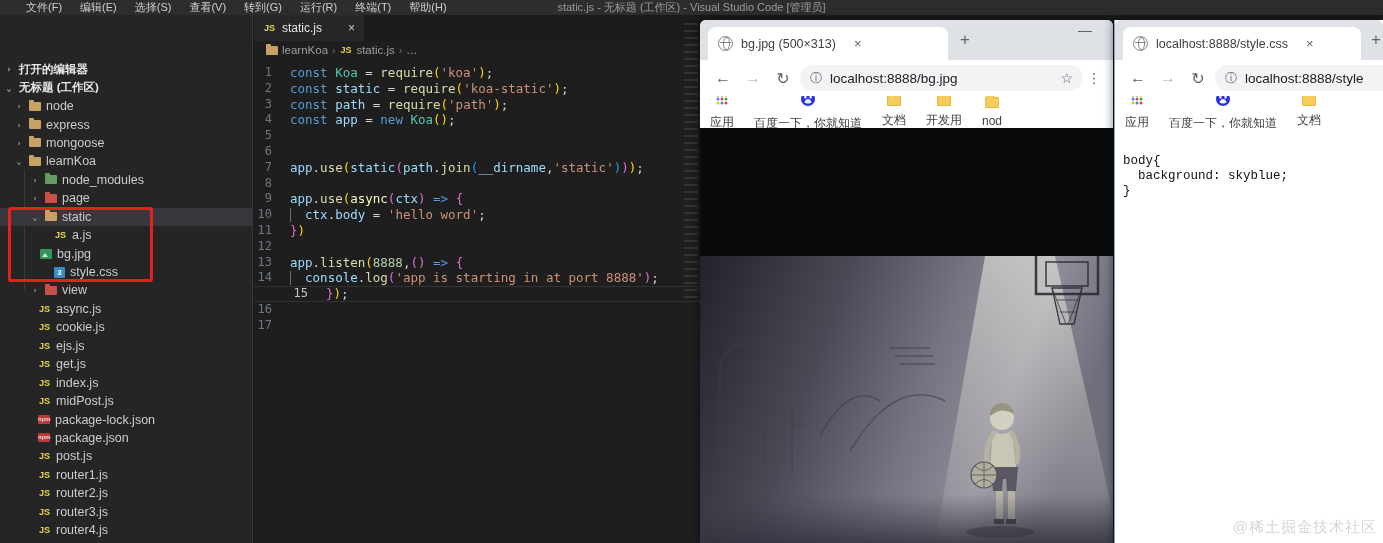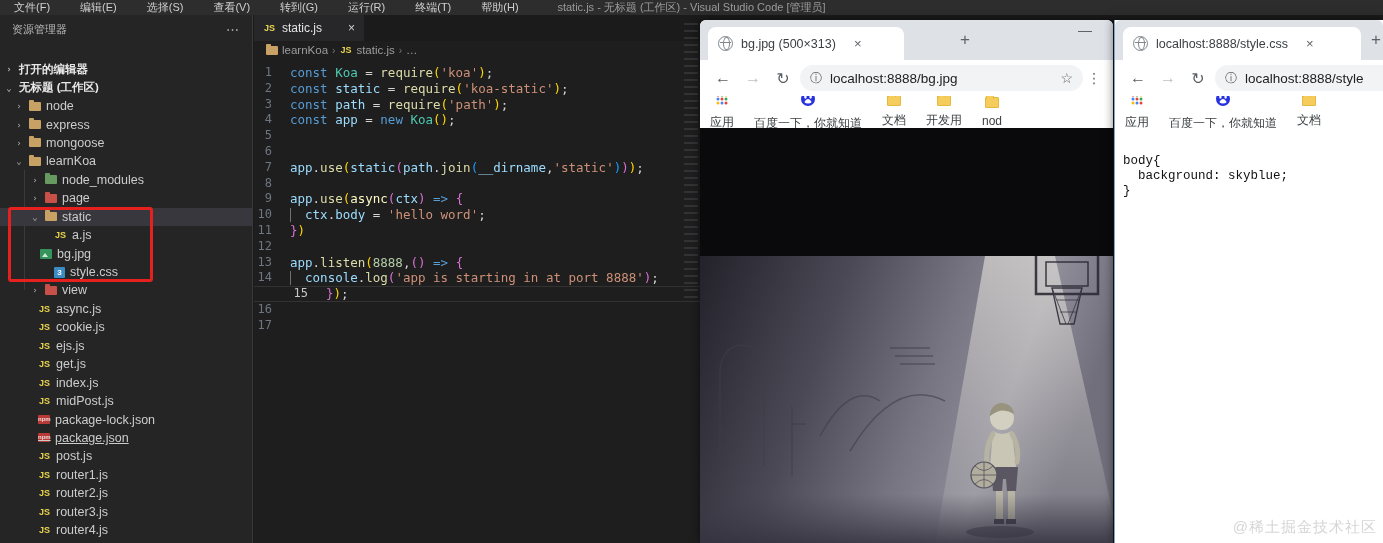--- a/index.html
+++ b/index.html
@@ -4,21 +4,21 @@
 <style>
   * { margin:0; padding:0; box-sizing:border-box; }
   html,body { width:1383px; height:543px; overflow:hidden; background:#1e1e1e;
     font-family:"Liberation Sans", sans-serif; }
   #screen { position:relative; width:1383px; height:543px; }
 
   
   #vscode { position:absolute; inset:0; background:#1b1b1c; }
   .titlebar { position:absolute; left:0; top:0; width:1383px; height:15px;
     background:#2d2d2d; display:flex; align-items:center; color:#cccccc; font-size:11px; }
-  .menubar { display:flex; gap:14px; padding-left:6px; }
+  .menubar { display:flex; gap:2px; padding-left:18px; }
   .menu-item { padding:0 8px; color:#cfcfcf; cursor:default; }
   .win-title { position:absolute; left:0; right:0; text-align:center; color:#9b9b9b;
     font-size:11px; pointer-events:none; }
 
   .sidebar { position:absolute; left:0; top:15px; width:253px; height:528px;
     background:#252526; border-right:1px solid #393939; color:#cccccc; }
   .sidebar-header { height:28px; display:flex; align-items:center; justify-content:space-between;
     padding:0 12px; font-size:11px; color:#b8b8b8; }
   .more-dots { color:#c5c5c5; font-size:13px; letter-spacing:1px; }
   .tree { position:absolute; top:45px; left:0; right:0; bottom:0; font-size:12.5px; }
@@ -122,24 +122,20 @@
           <span class="menu-item">查看(V)</span>
           <span class="menu-item">转到(G)</span>
           <span class="menu-item">运行(R)</span>
           <span class="menu-item">终端(T)</span>
           <span class="menu-item">帮助(H)</span>
         </div>
       <div class="win-title">static.js - 无标题 (工作区) - Visual Studio Code [管理员]</div>
     </div>
 
     <div class="sidebar">
-      <div class="sidebar-header">
-        <span>资源管理器</span>
-        <span class="more-dots">⋯</span>
-      </div>
       <div class="guide-v"></div>
       <div class="tree">
           <div class="trow section" style="padding-left: 4px;">
             <span class="chev">›</span>
             <span>打开的编辑器</span>
           </div>
           <div class="trow section" style="padding-left: 4px;">
             <span class="chev">⌄</span>
             <span>无标题 (工作区)</span>
           </div>
@@ -216,21 +212,21 @@
             <span>index.js</span>
           </div>
           <div class="trow" style="padding-left: 38px;">
             <span class="ico ico-js">JS</span>
             <span>midPost.js</span>
           </div>
           <div class="trow" style="padding-left: 38px;">
             <span class="ico ico-npm">npm</span>
             <span>package-lock.json</span>
           </div>
-          <div class="trow" style="padding-left: 38px; text-decoration: underline;">
+          <div class="trow" style="padding-left: 38px;">
             <span class="ico ico-npm">npm</span>
             <span>package.json</span>
           </div>
           <div class="trow" style="padding-left: 38px;">
             <span class="ico ico-js">JS</span>
             <span>post.js</span>
           </div>
           <div class="trow" style="padding-left: 38px;">
             <span class="ico ico-js">JS</span>
             <span>router1.js</span>
@@ -289,21 +285,21 @@
           <div class="cline current"><span class="lnum">15</span><span class="ctext"><span class="tk-m">}</span><span class="tk-g">)</span><span class="tk-p">;</span></span></div>
           <div class="cline"><span class="lnum">16</span><span class="ctext"></span></div>
           <div class="cline"><span class="lnum">17</span><span class="ctext"></span></div>
         </div>
       <div class="minimap"></div>
     </div>
   </div>
 
   <div class="chrome" id="browser1">
     <div class="tabstrip">
-      <div class="btab" style="width:196px">
+      <div class="btab" style="width:240px">
         <span class="globe"></span>
         <span>bg.jpg (500×313)</span>
         <span class="bclose">×</span>
       </div>
       <span class="newtab" style="left:260px">+</span>
       <span class="win-min" style="left:378px">—</span>
     </div>
     <div class="toolbar">
       <span class="nav-ico">←</span>
       <span class="nav-ico disabled">→</span>

